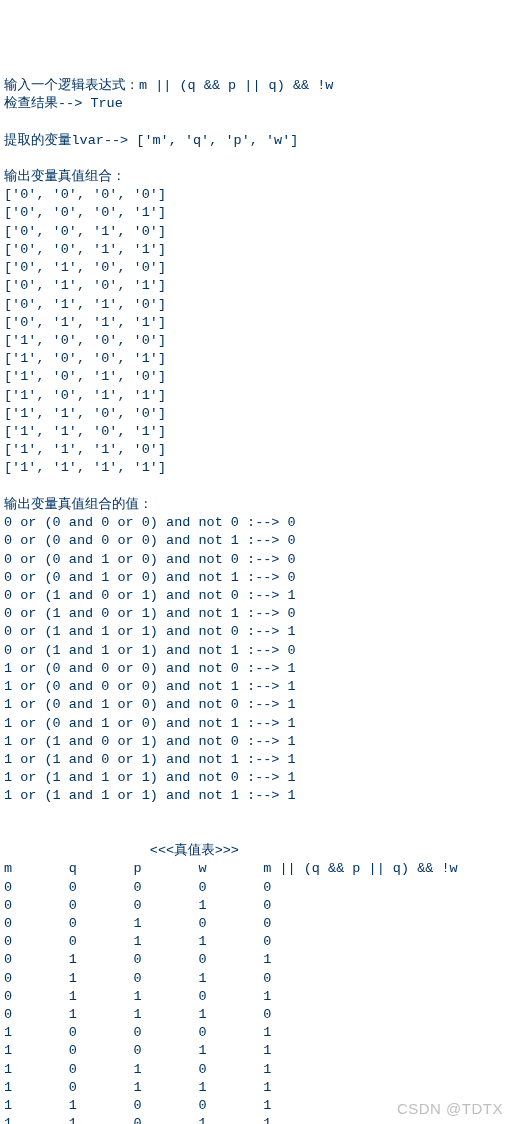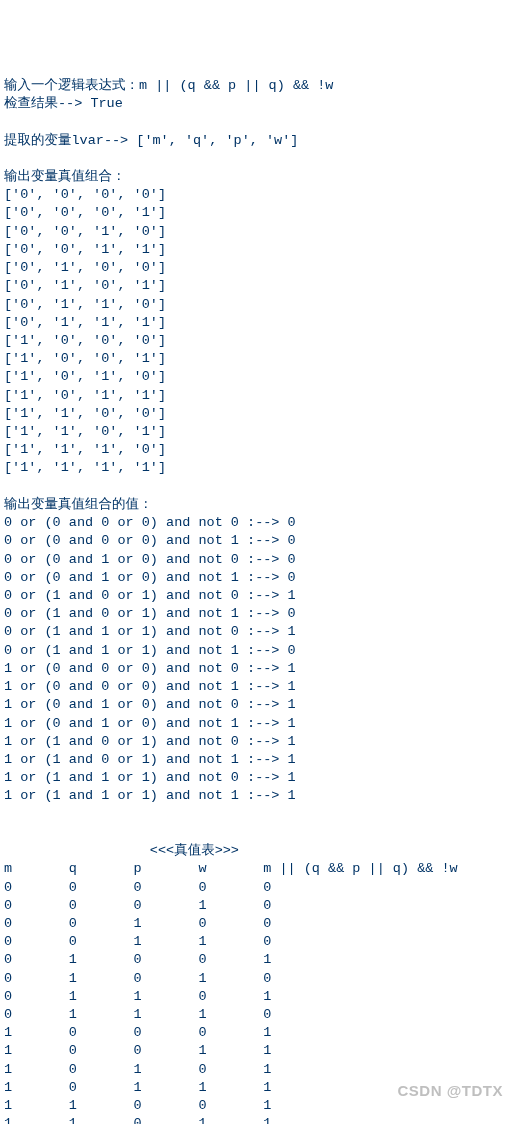--- a/index.html
+++ b/index.html
@@ -9,24 +9,24 @@
     font-size: 13.5px;
     line-height: 1.35;
     color: #003366;
     background: #ffffff;
     white-space: pre;
     width: 513px;
     box-sizing: border-box;
   }
   .watermark {
     position: fixed;
-    bottom: 23px;
+    bottom: 5px;
     right: 10px;
     color: rgba(180,180,180,0.85);
-    font-weight: bold;
+    font-weight: normal;
     font-size: 15px;
     font-family: Arial, sans-serif;
     letter-spacing: 0.5px;
     white-space: pre;
   }
 </style>
 </head>
 <body>
 
 

